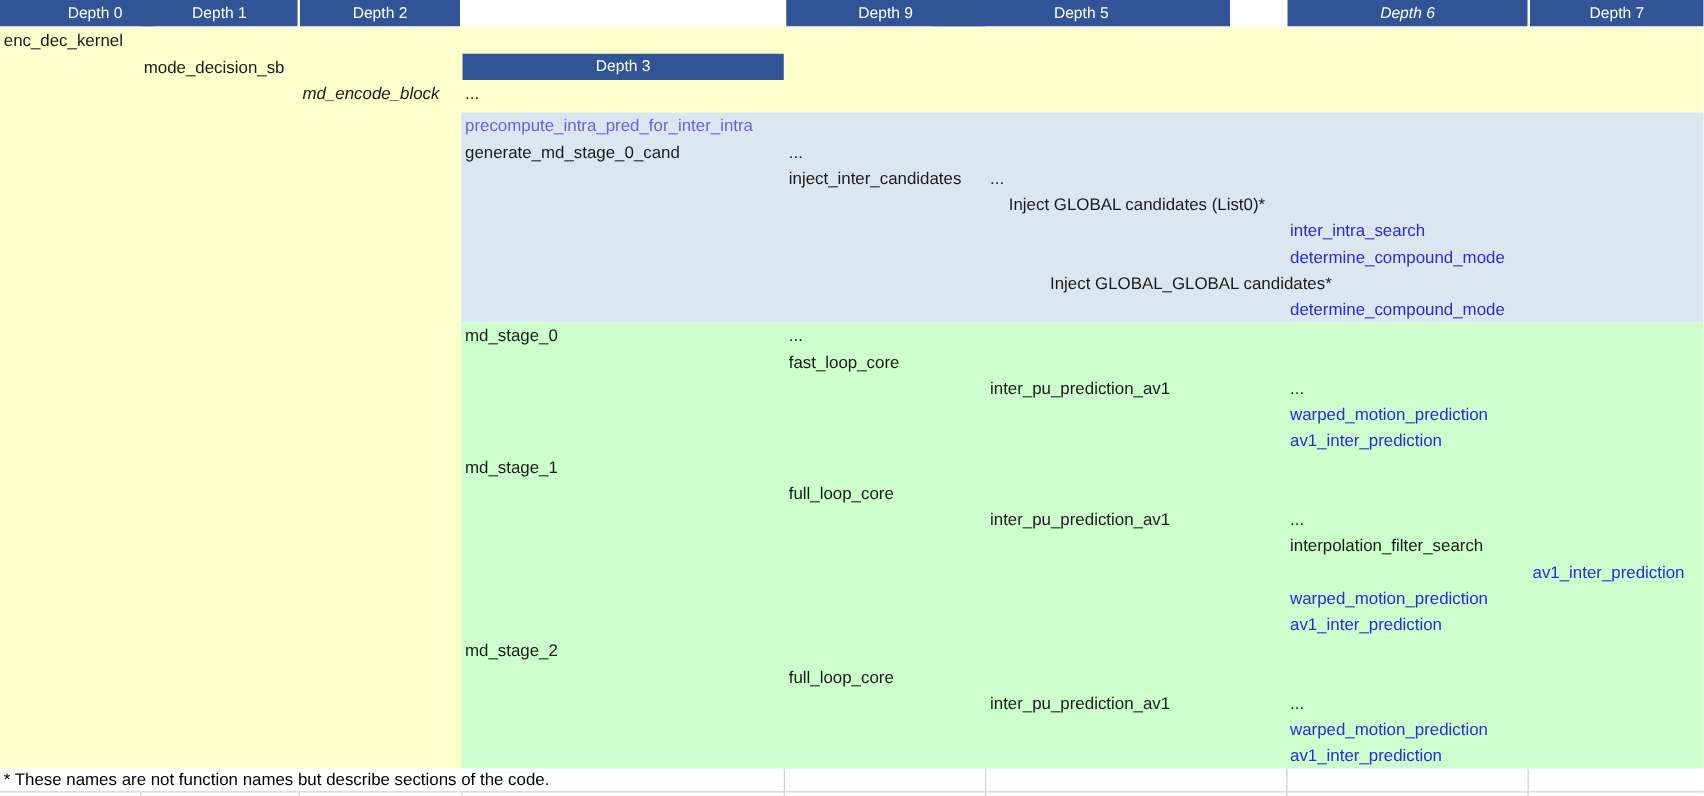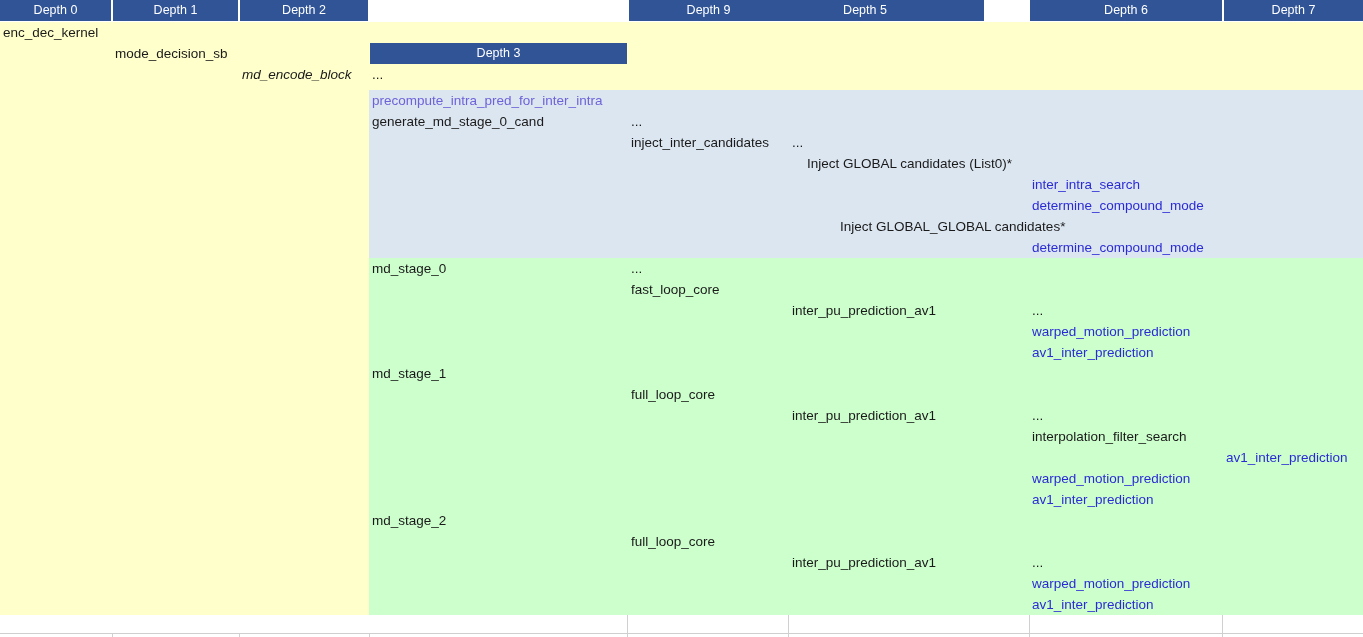--- a/index.html
+++ b/index.html
@@ -42,27 +42,27 @@
 </head>
 <body>
 
 <div id="sheet" style="--header: #305496; --yellow: #FFFFCC; --blue: #DCE6F1; --green: #CCFFCC; --link: #2B2BD5; --visited: #6E62D8;">
   <div class="band band-yellow-left"></div>
   <div class="band band-yellow-topright"></div>
   <div class="band band-blue"></div>
   <div class="band band-green"></div>
 
   <div id="header-row">
-      <div class="header-cell" style="left: 0px; width: 111px;">Depth 0</div>
+      <div class="header-cell" style="left: 0px; width: 96px; padding-left: 28px;">Depth 0</div>
       <div class="header-cell" style="left: 113px; width: 125px;">Depth 1</div>
       <div class="header-cell" style="left: 240px; width: 128px;">Depth 2</div>
       <div class="header-cell" style="left: 370px; width: 257px; margin-top: 43px;">Depth 3</div>
       <div class="header-cell" style="left: 629px; width: 159px;">Depth 9</div>
       <div class="header-cell" style="left: 746px; width: 238px;">Depth 5</div>
-      <div class="header-cell" style="left: 1030px; width: 192px;">Depth 6</div>
+      <div class="header-cell" style="left: 1030px; width: 192px; font-style: italic;">Depth 6</div>
       <div class="header-cell" style="left: 1224px; width: 139px;">Depth 7</div>
     </div>
   <div id="labels-layer">
       <div class="cell-label" style="left: 3px; top: 22px;">enc_dec_kernel</div>
       <div class="cell-label" style="left: 115px; top: 43px;">mode_decision_sb</div>
       <div class="cell-label" style="left: 242px; top: 64px; font-style: italic;">md_encode_block</div>
       <div class="cell-label" style="left: 372px; top: 64px;">...</div>
       <div class="cell-label visited-link" style="left: 372px; top: 90px;">precompute_intra_pred_for_inter_intra</div>
       <div class="cell-label" style="left: 372px; top: 111px;">generate_md_stage_0_cand</div>
       <div class="cell-label" style="left: 631px; top: 111px;">...</div>
@@ -89,20 +89,23 @@
       <div class="cell-label link" style="left: 1032px; top: 468px;">warped_motion_prediction</div>
       <div class="cell-label link" style="left: 1032px; top: 489px;">av1_inter_prediction</div>
       <div class="cell-label" style="left: 372px; top: 510px;">md_stage_2</div>
       <div class="cell-label" style="left: 631px; top: 531px;">full_loop_core</div>
       <div class="cell-label" style="left: 792px; top: 552px;">inter_pu_prediction_av1</div>
       <div class="cell-label" style="left: 1032px; top: 552px;">...</div>
       <div class="cell-label link" style="left: 1032px; top: 573px;">warped_motion_prediction</div>
       <div class="cell-label link" style="left: 1032px; top: 594px;">av1_inter_prediction</div>
     </div>
 
+  <div class="footnote-row">
+    <span class="footnote-text">* These names are not function names but describe sections of the code.</span>
+  </div>
   <div class="bottom-partial-row"></div>
   <div id="gridlines-layer">
       <div class="gridline-v" style="left: 627px; top: 615px; height: 18px;"></div>
       <div class="gridline-v" style="left: 788px; top: 615px; height: 18px;"></div>
       <div class="gridline-v" style="left: 1029px; top: 615px; height: 18px;"></div>
       <div class="gridline-v" style="left: 1222px; top: 615px; height: 18px;"></div>
       <div class="gridline-v" style="left: 112px; top: 634px; height: 3px;"></div>
       <div class="gridline-v" style="left: 239px; top: 634px; height: 3px;"></div>
       <div class="gridline-v" style="left: 369px; top: 634px; height: 3px;"></div>
       <div class="gridline-v" style="left: 627px; top: 634px; height: 3px;"></div>

